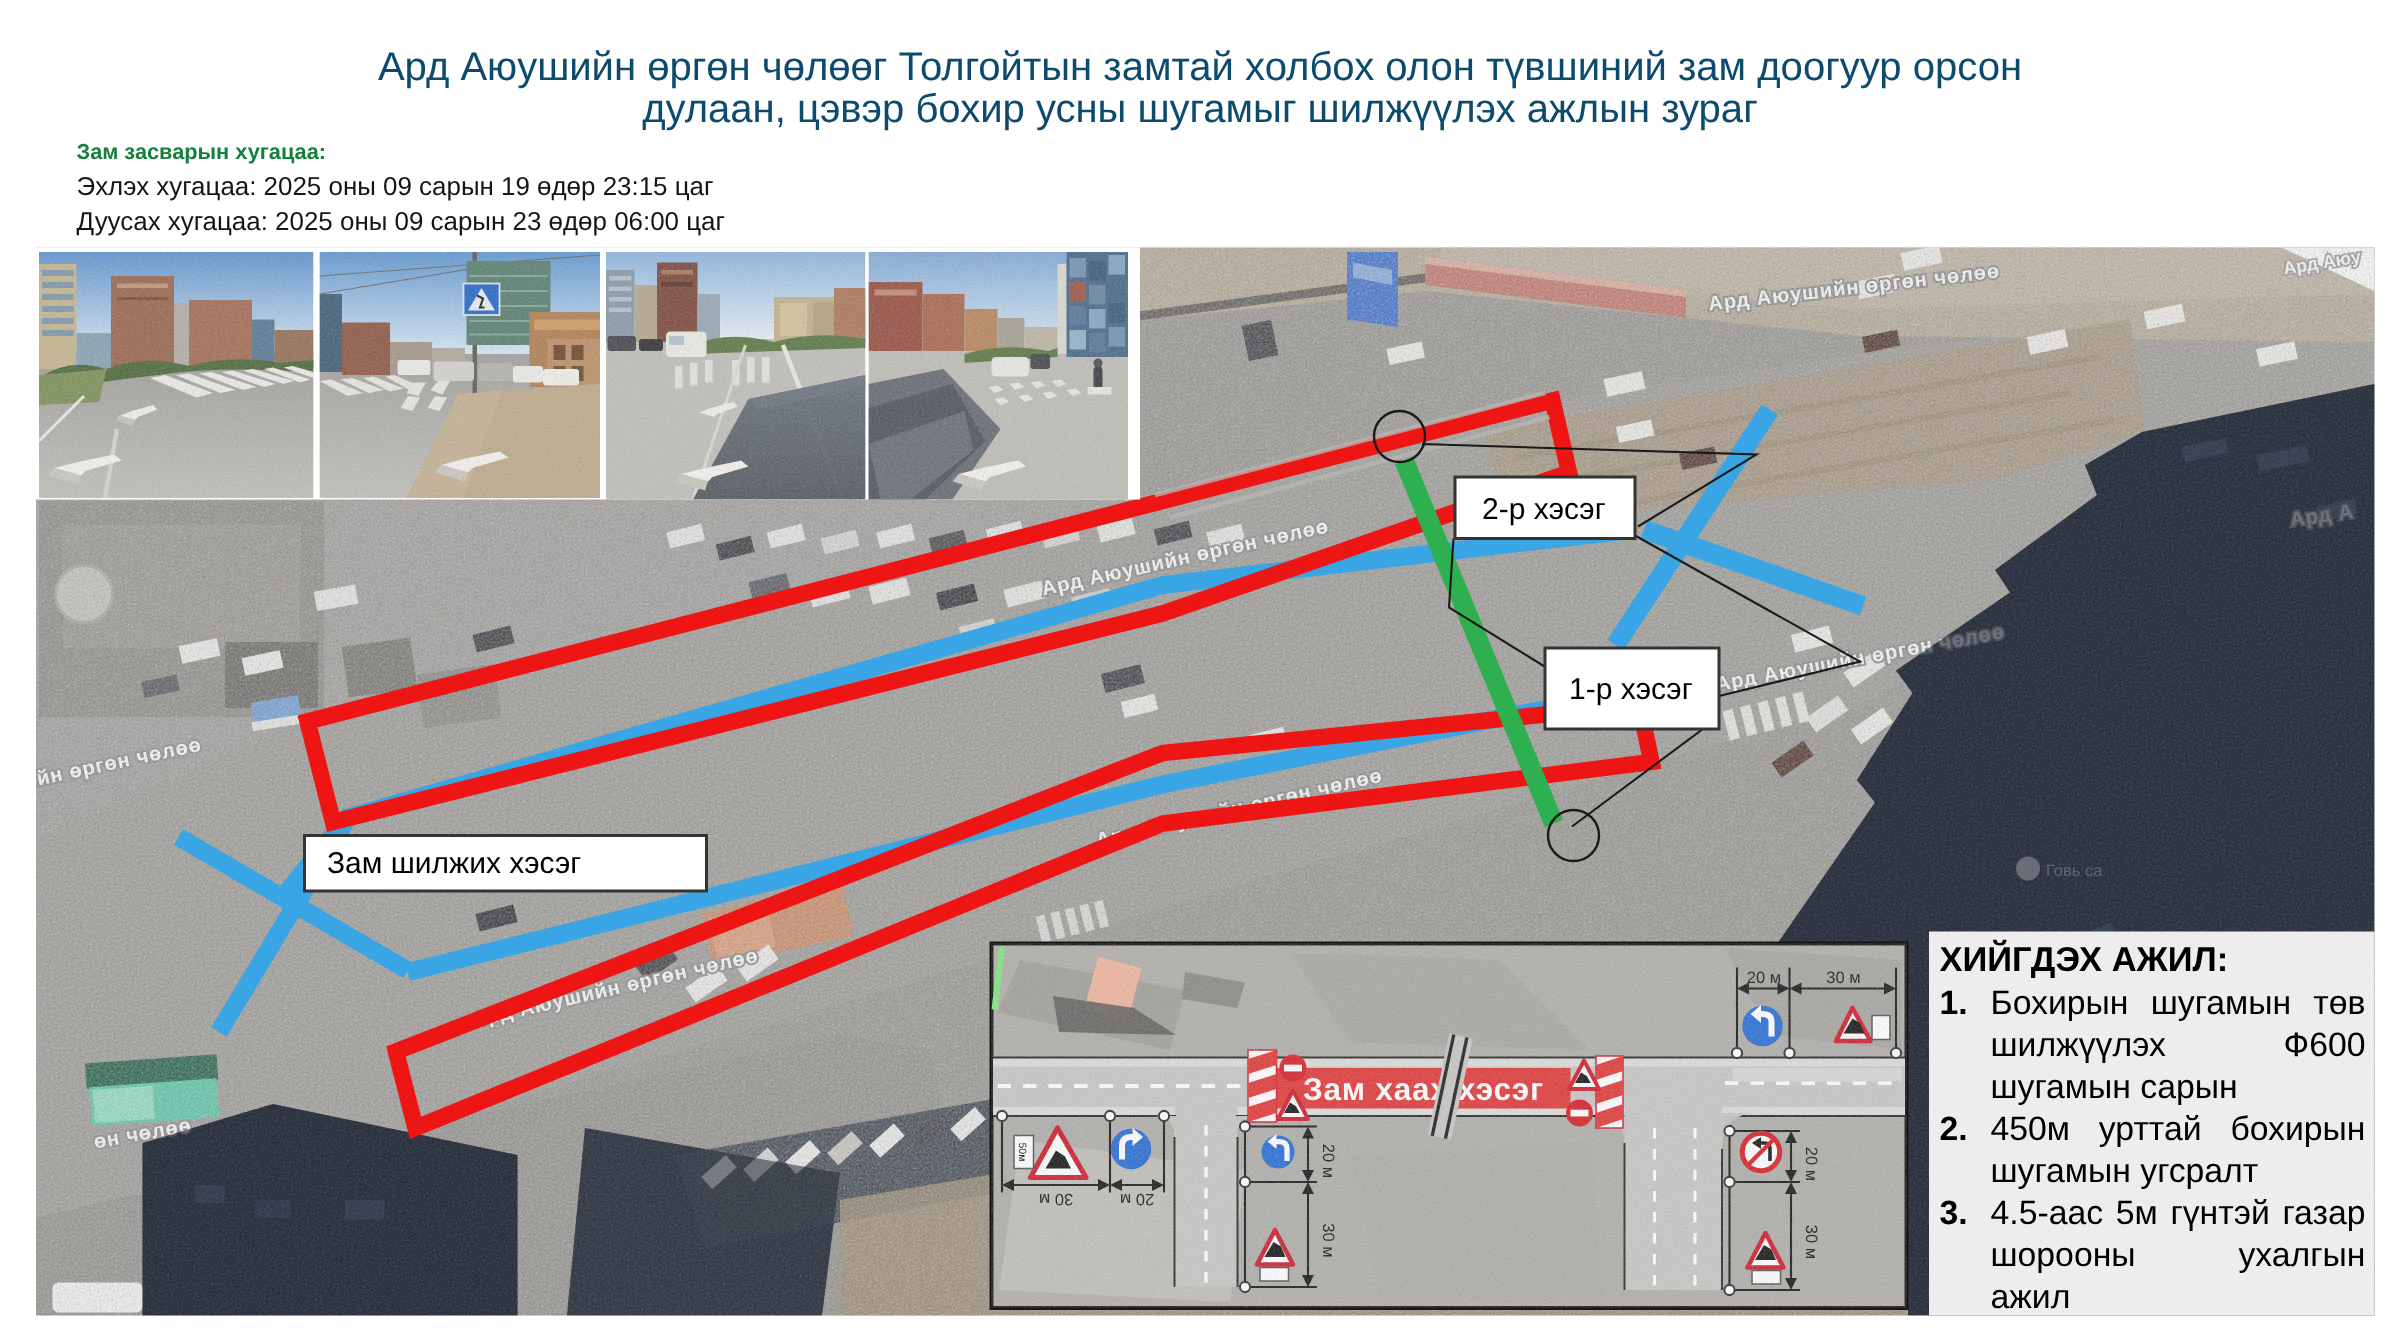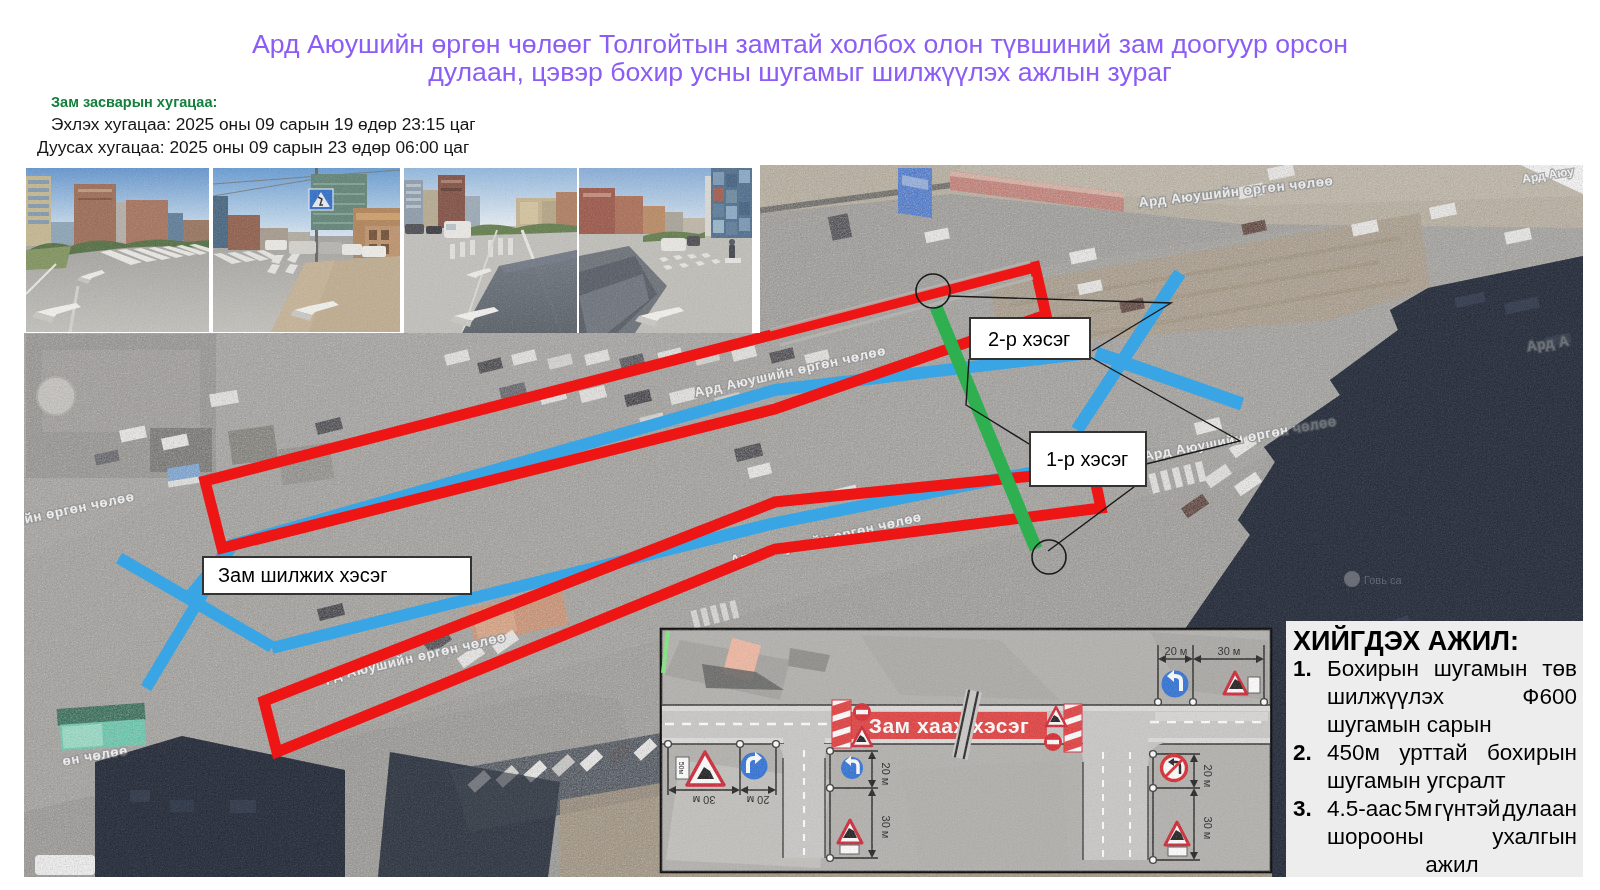--- a/index.html
+++ b/index.html
@@ -3,29 +3,29 @@
 <meta charset="utf-8">
 <style>
   html,body{margin:0;padding:0;}
   body{width:1600px;height:890px;background:#ffffff;overflow:hidden;position:relative;
        font-family:"Liberation Sans", sans-serif;}
   .abs{position:absolute;}
 </style>
 </head>
 <body>
 
-<div class="abs" style="left:0;top:30px;width:1600px;text-align:center;font-size:26.7px;line-height:28px;color:#8b5cf6;">
+<div class="abs" style="left:0;top:30px;width:1600px;text-align:center;font-size:26.7px;line-height:28px;color:#0c4a6e;">
 Ард Аюушийн өргөн чөлөөг Толгойтын замтай холбох олон түвшиний зам доогуур орсон<br>дулаан, цэвэр бохир усны шугамыг шилжүүлэх ажлын зураг
 </div>
 
 <div class="abs" style="left:51px;top:94px;font-size:14.5px;font-weight:bold;color:#15803d;">Зам засварын хугацаа:</div>
 
 <div class="abs" style="left:51px;top:114px;font-size:17.3px;color:#151515;">Эхлэх хугацаа: 2025 оны 09 сарын 19 өдөр 23:15 цаг</div>
 
-<div class="abs" style="left:37px;top:137px;font-size:17.3px;color:#151515;">Дуусах хугацаа: 2025 оны 09 сарын 23 өдөр 06:00 цаг</div>
+<div class="abs" style="left:51px;top:137px;font-size:17.3px;color:#151515;">Дуусах хугацаа: 2025 оны 09 сарын 23 өдөр 06:00 цаг</div>
 
 <svg class="abs" style="left:24px;top:165px;" width="1559" height="712" viewBox="24 165 1559 712">
 <defs>
 <filter id="mapnoise" x="0" y="0" width="100%" height="100%">
 <feTurbulence type="fractalNoise" baseFrequency="0.75" numOctaves="2"></feTurbulence>
 <feColorMatrix type="saturate" values="0"></feColorMatrix>
 </filter>
 </defs>
 
 <rect x="24" y="165" width="1559" height="712" fill="#999793"></rect>
@@ -688,21 +688,21 @@
 <polygon points="0,88 50,78 88,118 56,165 0,165" fill="#5d636d" opacity="0.9"></polygon>
 <polygon points="0,104 56,88 78,126 38,165 0,165" fill="#4e545e" opacity="0.9"></polygon>
 <polygon points="0,128 64,106 70,132 28,165 8,165" fill="#6d737d" opacity="0.85"></polygon>
 
 <polygon points="76,144 100,139 105,143 81,150 78,153 60,148" fill="#f4f3ef"></polygon>
 <polygon points="60,148 78,153 76,159 56,153" fill="#c9c8c2"></polygon>
 <rect width="173" height="165" filter="url(#mapnoise)" opacity="0.3"></rect>
 </svg>
 
 <div class="abs" style="left:1286px;top:621px;width:297px;height:256px;background:#ededee;"></div>
-<div class="abs" style="left:1293px;top:626px;width:284px;font-size:27px;font-weight:bold;color:#000;">ХИЙГДЭХ АЖИЛ:</div>
+<div class="abs" style="left:1293px;top:626px;width:284px;font-size:23px;font-weight:bold;color:#000;">ХИЙГДЭХ АЖИЛ:</div>
 <div class="abs" style="left:1293px;top:656px;width:284px;font-size:22.5px;color:#000;">
 
   <div style="position:absolute;left:0;top:0;font-weight:bold;">1.</div>
   <div style="position:absolute;left:34px;top:0;width:250px;">
     <div style="display:flex;justify-content:space-between;height:28px;">
         <span>Бохирын</span>
         <span>шугамын</span>
         <span>төв</span>
       </div>
     <div style="display:flex;justify-content:space-between;height:28px;">
@@ -721,21 +721,21 @@
       </div>
     <div style="height:28px;">шугамын угсралт</div>
   </div>
 
   <div style="position:absolute;left:0;top:140px;font-weight:bold;">3.</div>
   <div style="position:absolute;left:34px;top:140px;width:250px;">
     <div style="display:flex;justify-content:space-between;height:28px;">
         <span>4.5-аас</span>
         <span>5м</span>
         <span>гүнтэй</span>
-        <span>дулаан</span>
+        <span>газар</span>
       </div>
     <div style="display:flex;justify-content:space-between;height:28px;">
         <span>шорооны</span>
         <span>ухалгын</span>
       </div>
-    <div style="height:28px;text-align:center;">ажил</div>
+    <div style="height:28px;">ажил</div>
   </div>
 </div>
 
 </body></html>

